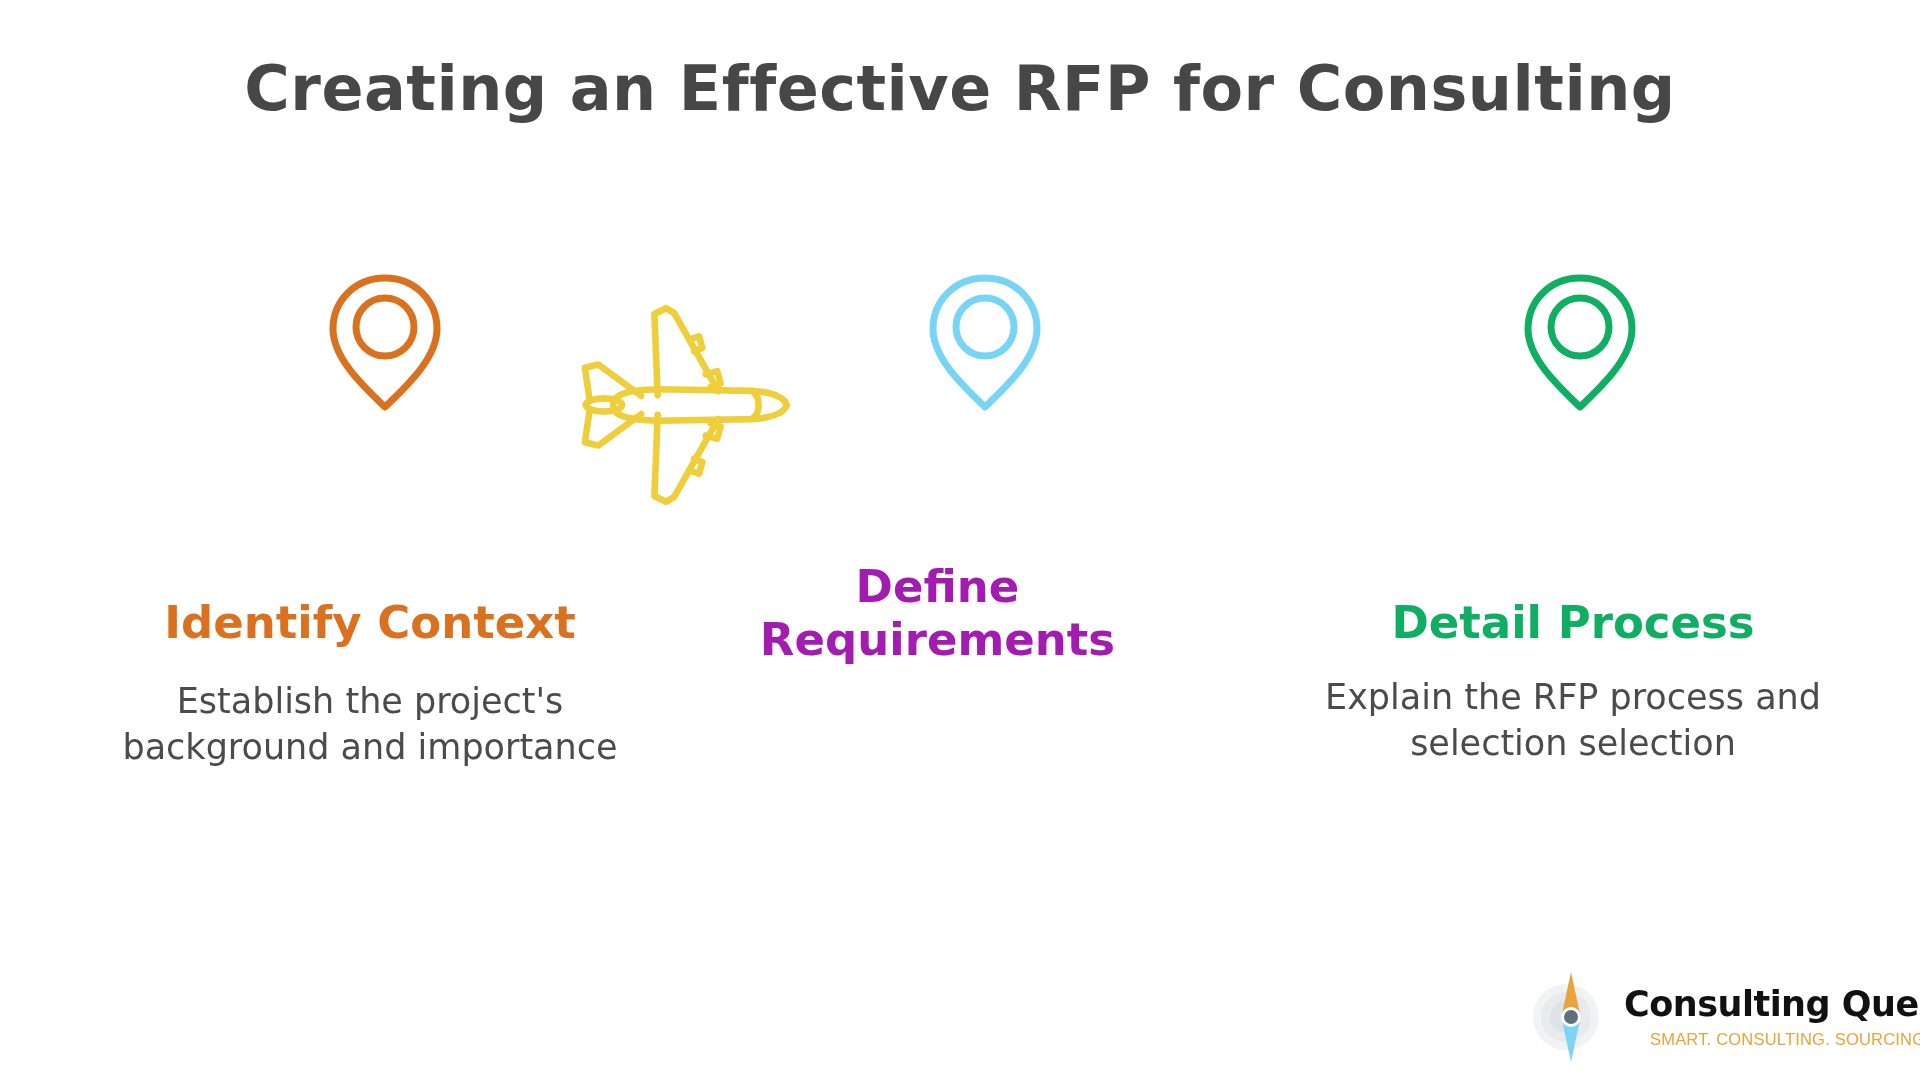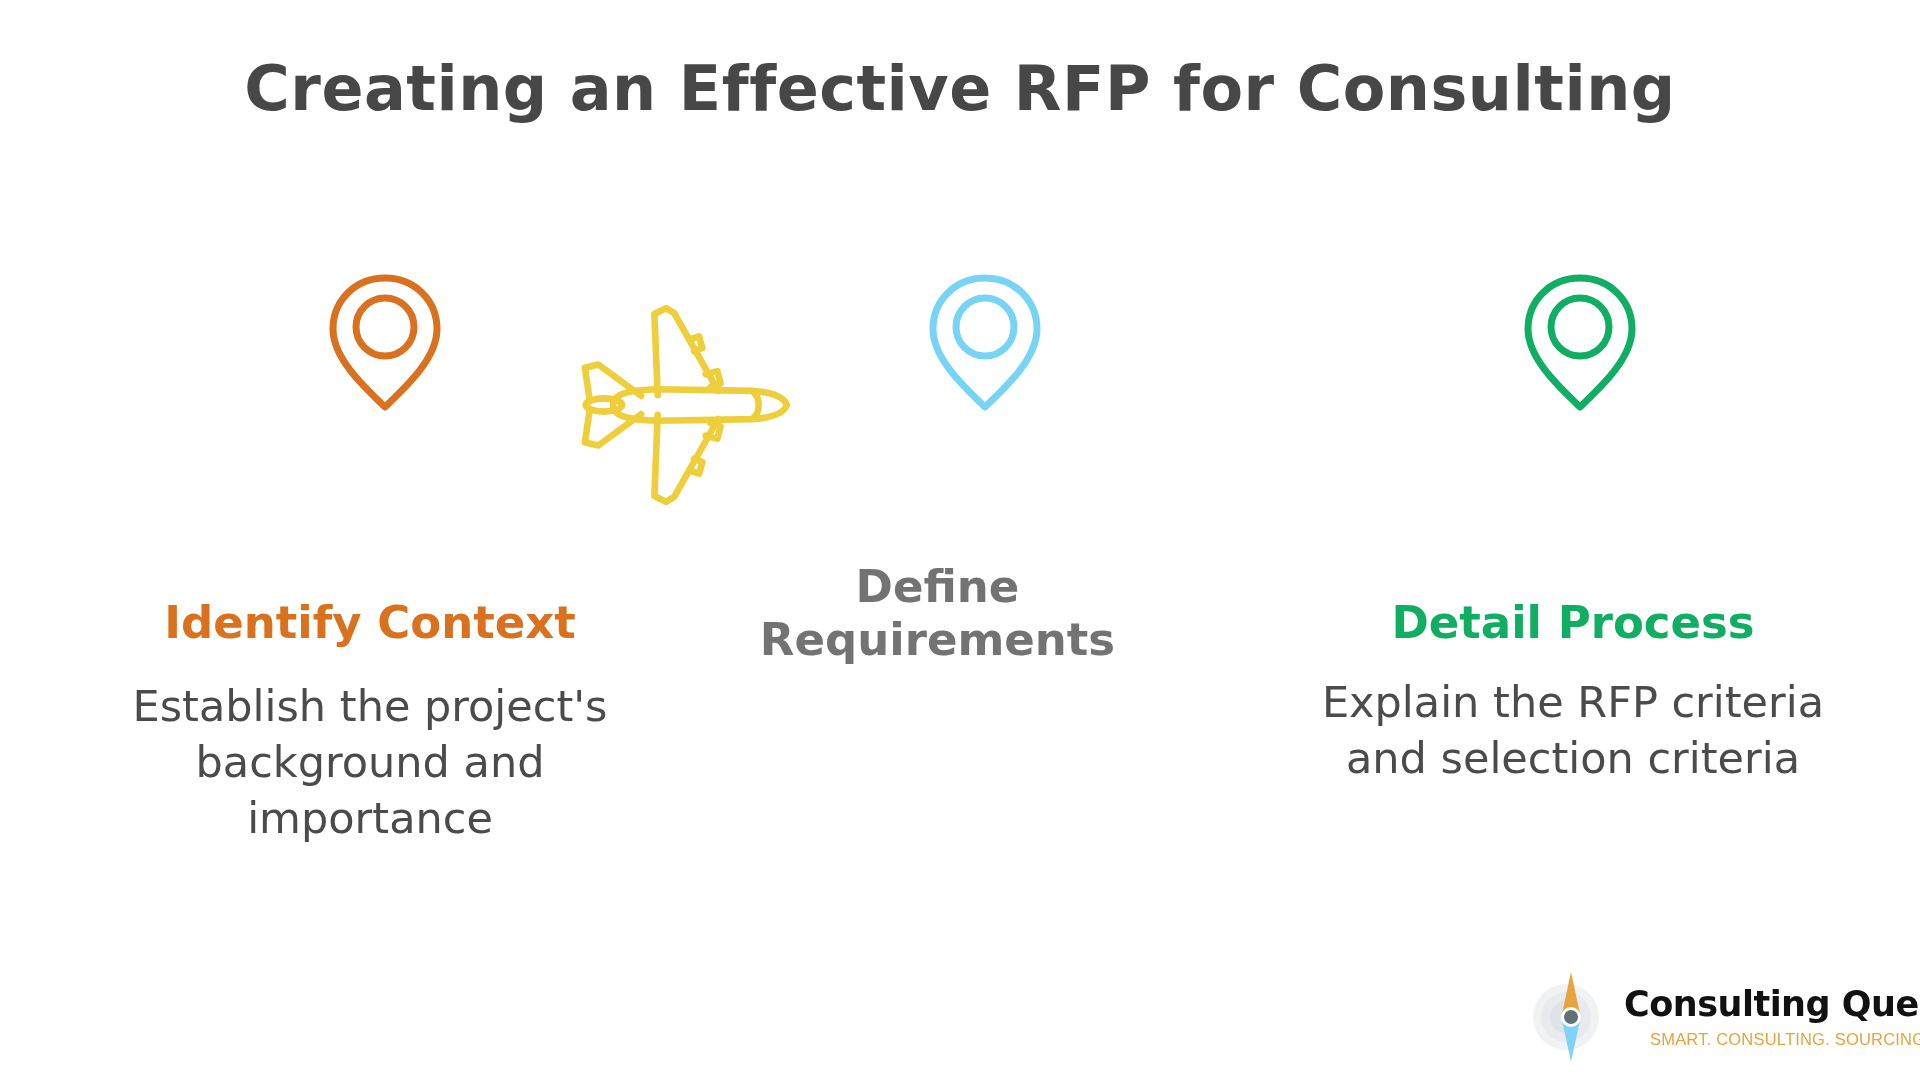--- a/index.html
+++ b/index.html
@@ -79,27 +79,27 @@
   .col-3 { left: 1303px; width: 540px; }
 
   .col-heading {
     font-family: "DejaVu Sans", sans-serif;
     font-weight: bold;
     font-size: 45px;
     line-height: 1.18;
     margin: 0;
   }
   .col-1 .col-heading { color: #D9711F; padding-top: 36px; }
-  .col-2 .col-heading { color: #737373; padding-top: 0px; }
+  .col-2 .col-heading { color: #a21caf; padding-top: 0px; }
   .col-3 .col-heading { color: #0FAE62; padding-top: 36px; }
 
   .col-body {
     font-family: "DejaVu Sans", sans-serif;
     font-weight: normal;
-    font-size: 43px;
+    font-size: 35px;
     line-height: 1.30;
     color: #4B4B4B;
     margin: 0;
   }
   .col-1 .col-body { padding-top: 30px; }
   .col-2 .col-body { padding-top: 26px; }
   .col-3 .col-body { padding-top: 26px; }
 
   
   .logo {
@@ -209,21 +209,21 @@
       <div class="col-heading">Identify Context</div>
       <div class="col-body">Establish the project's background and importance</div>
     </div>
 
     <div class="col col-2">
       <div class="col-heading">Define Requirements</div>
     </div>
 
     <div class="col col-3">
       <div class="col-heading">Detail Process</div>
-      <div class="col-body">Explain the RFP criteria and selection criteria</div>
+      <div class="col-body">Explain the RFP process and selection selection</div>
     </div>
 
   </div>
 
   <div class="logo">
     <svg class="logo-mark" viewBox="0 0 88 98">
       <circle cx="36" cy="49" r="33" fill="#F1F2F4"></circle>
       <circle cx="36" cy="49" r="25" fill="#E8EAEE"></circle>
       <circle cx="36" cy="49" r="16" fill="#DFE2E7"></circle>
       <path d="M41 4 L50 46 L32 46 Z" fill="#E8A33D"></path>

